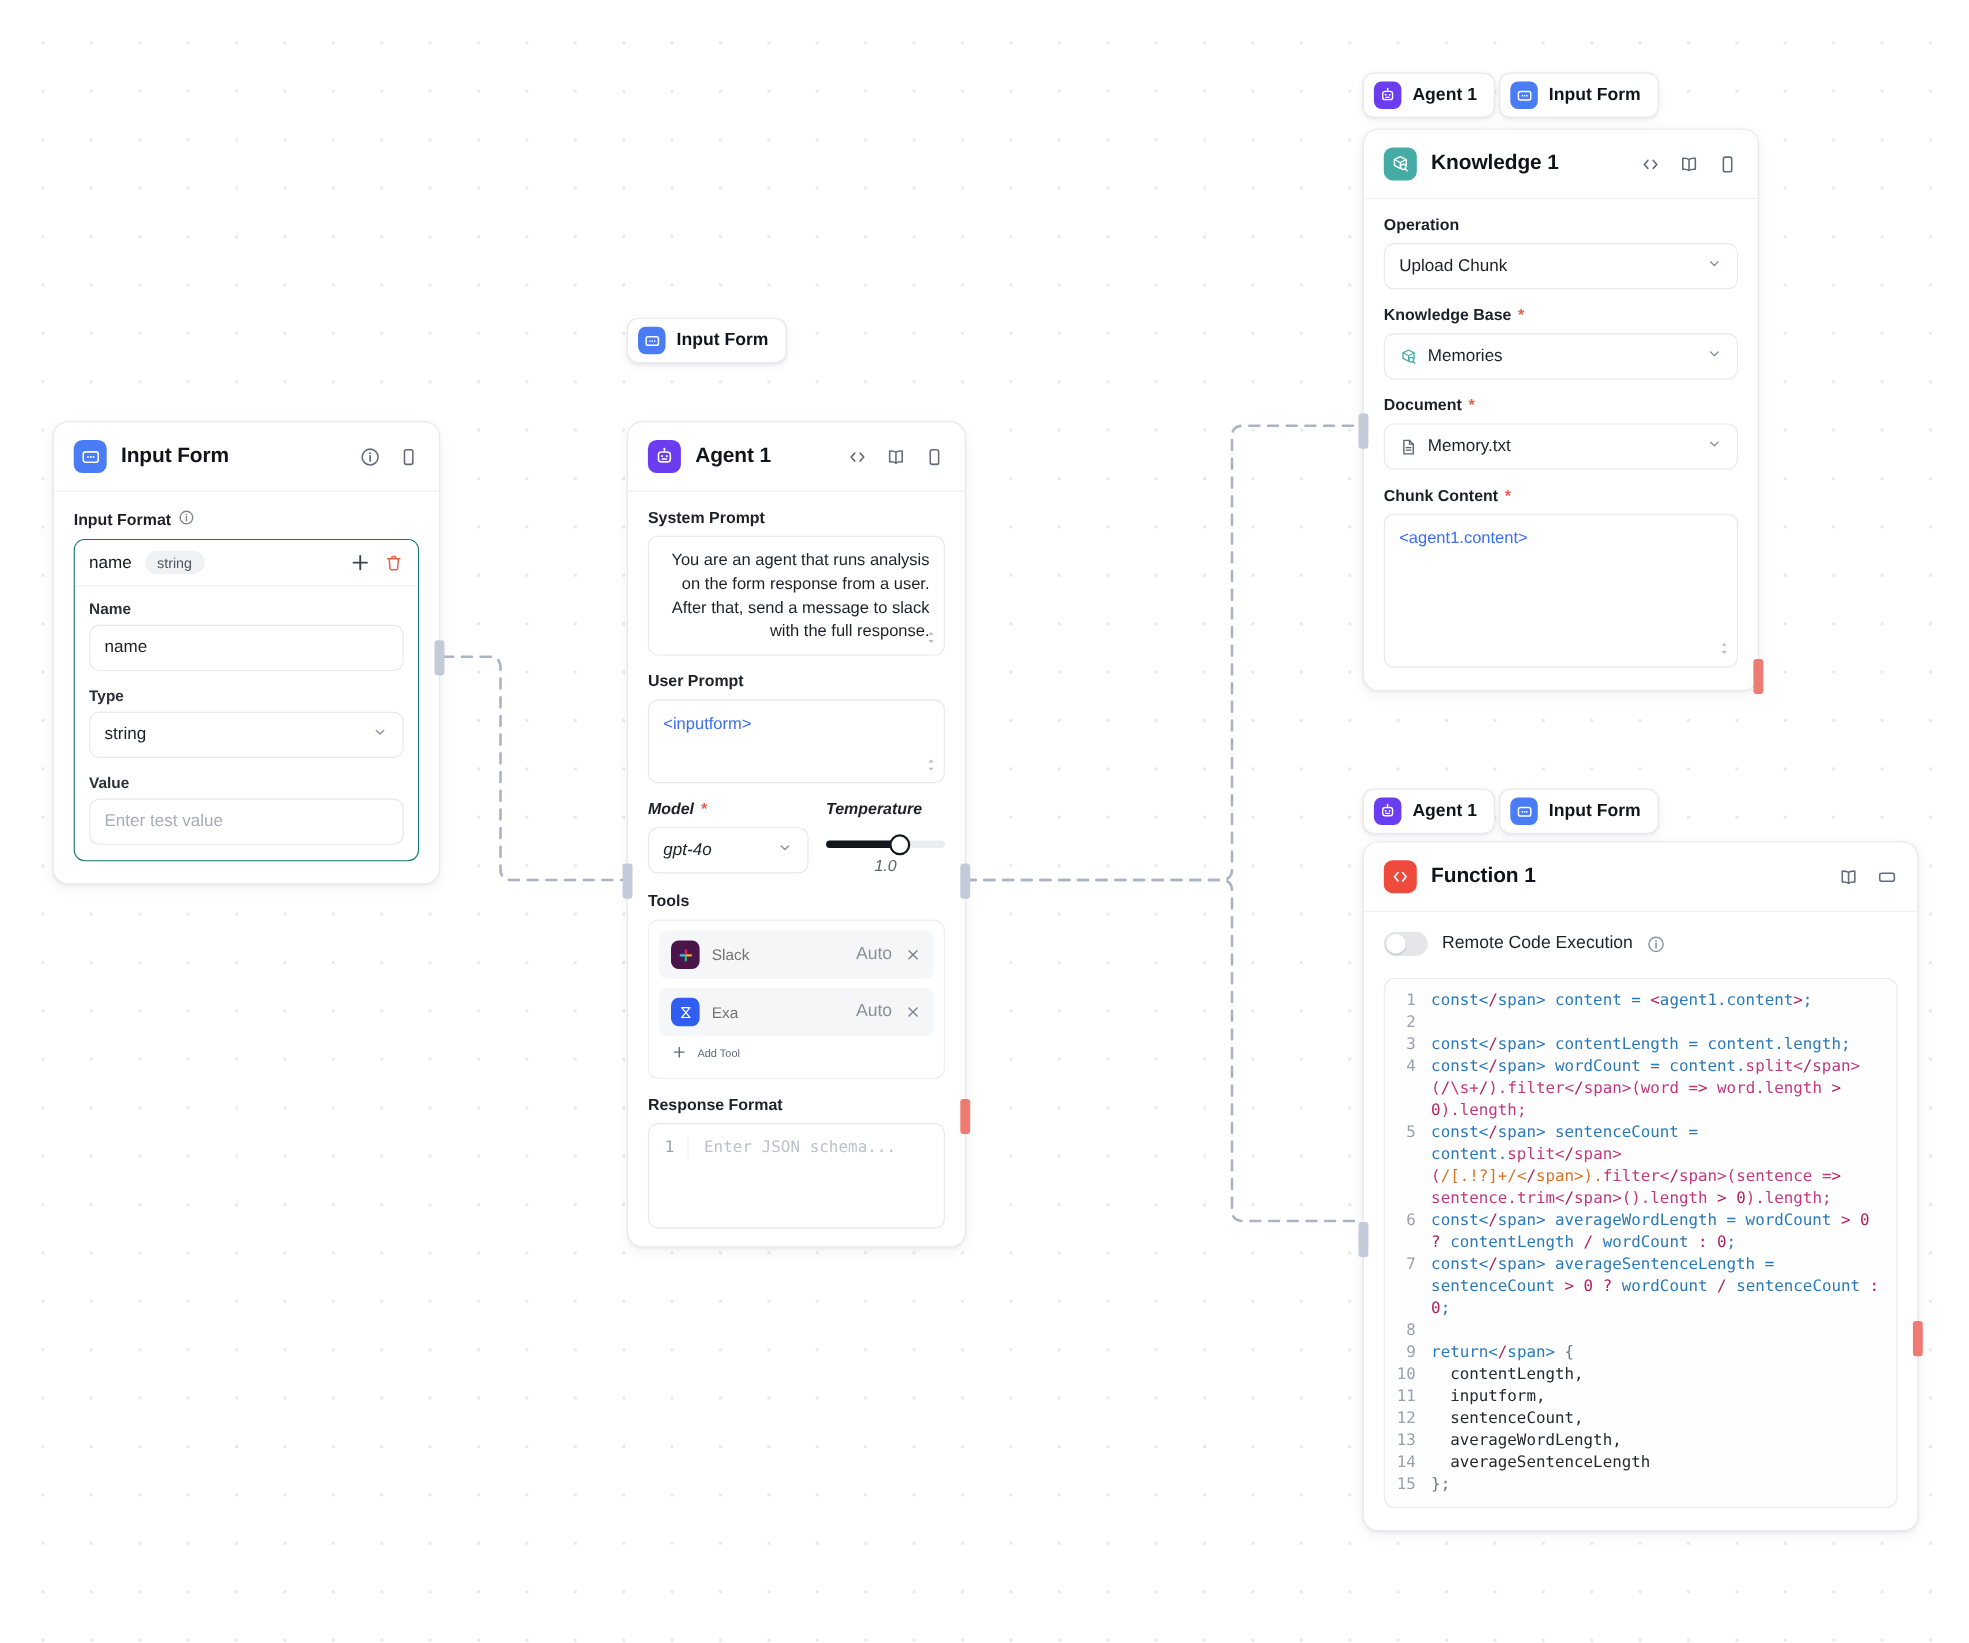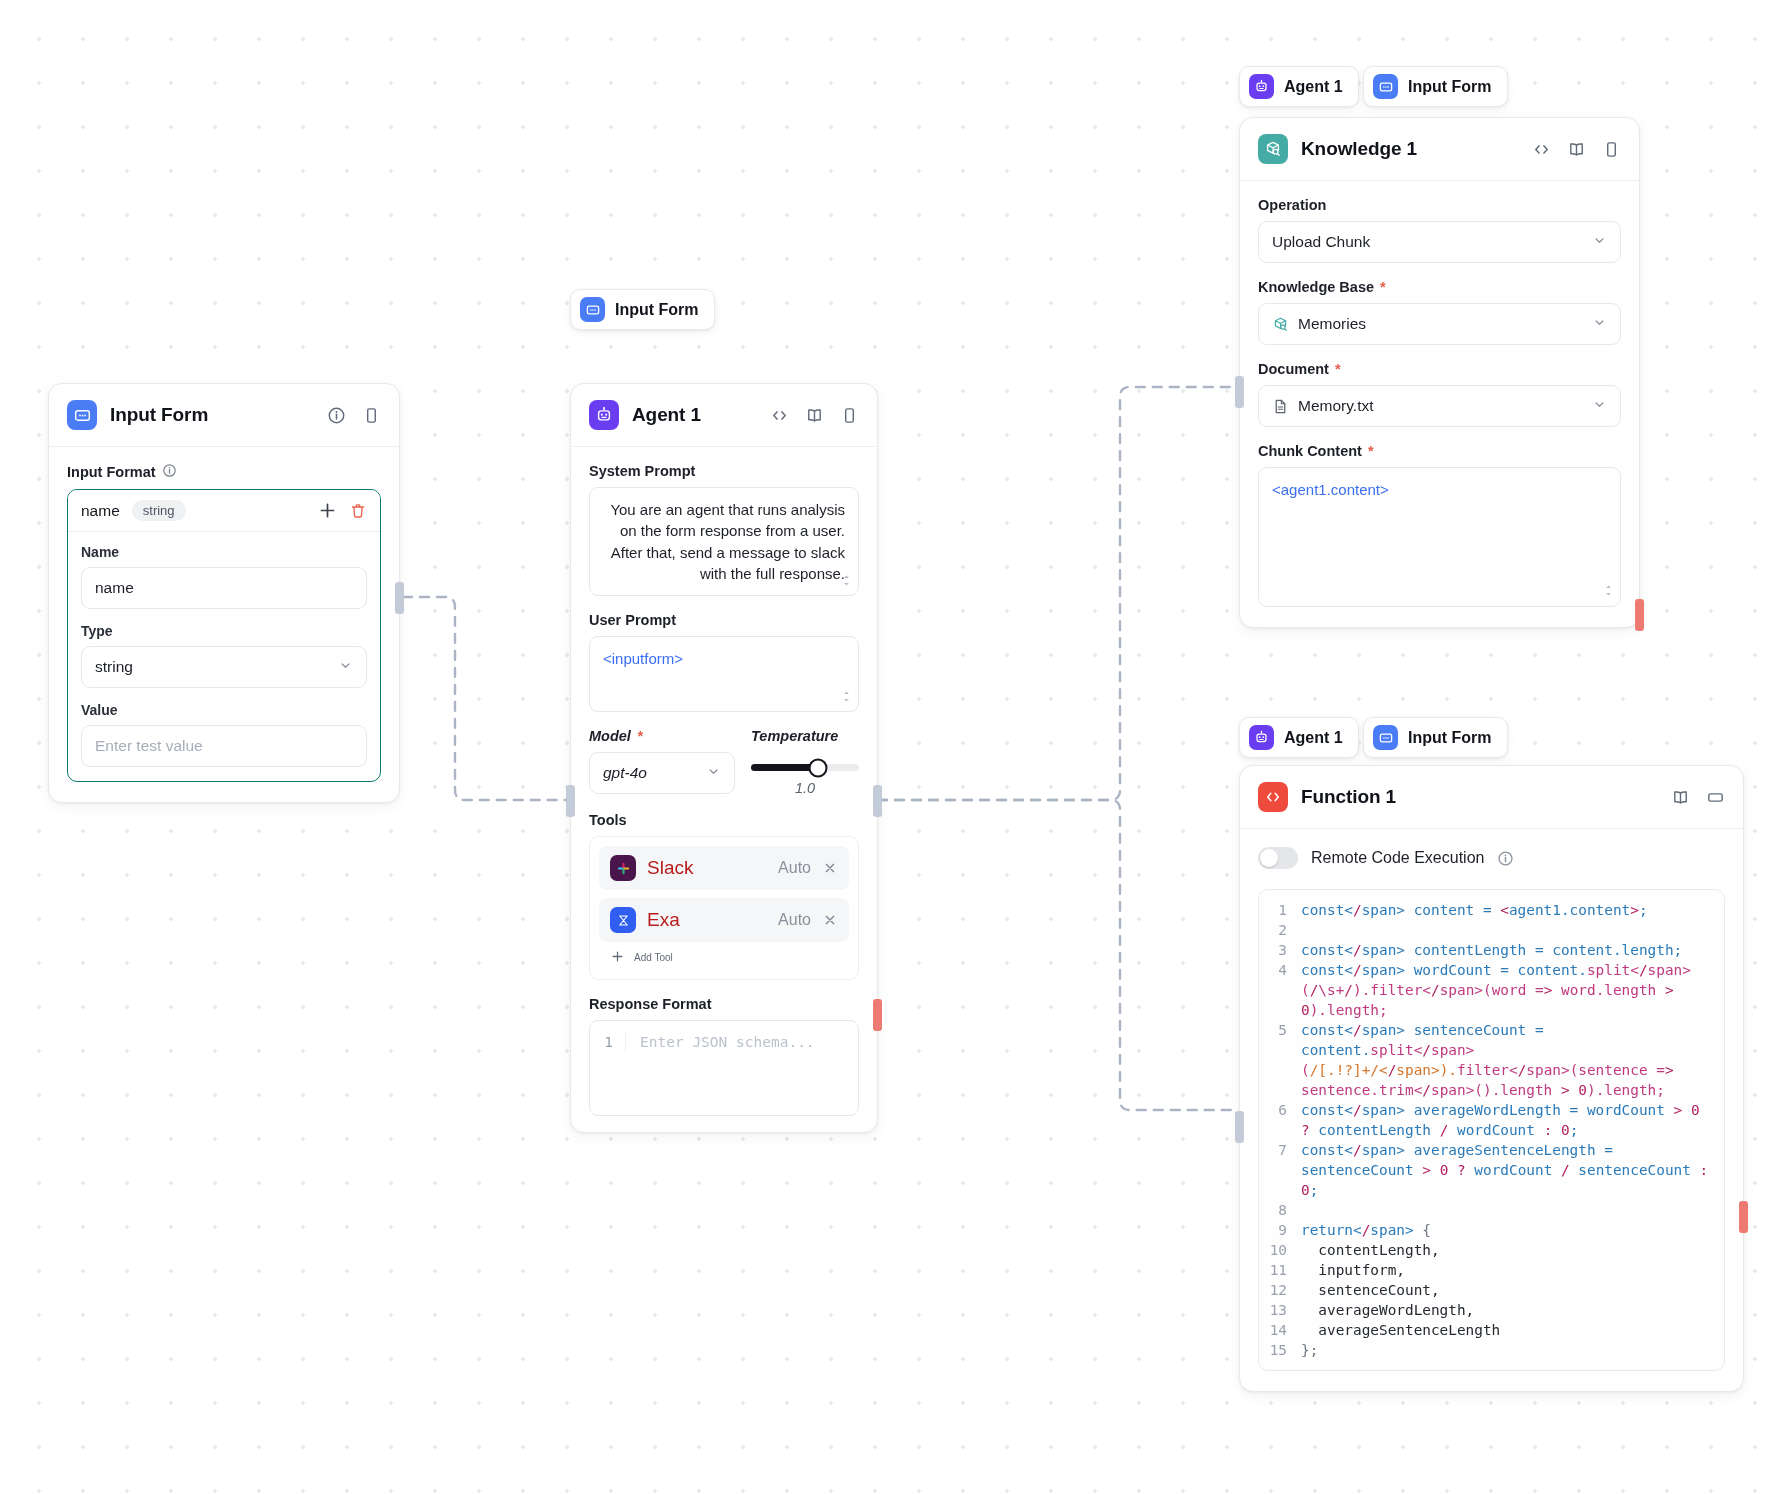--- a/index.html
+++ b/index.html
@@ -102,21 +102,21 @@
   .ic-btn { color: #3d434d; display: flex; }
   .ic-trash { color: #e8604c; }
   .subcard-body { padding: 12px 13px 14px; }
 
   
   .tools-box { border: 1px solid #eceef0; border-radius: 10px; padding: 9px; }
   .tool-row {
     display: flex; align-items: center; gap: 11px;
     background: #f5f6f7; border-radius: 8px; padding: 9px 11px; margin-bottom: 8px;
   }
-  .tool-name { font-size: 19px; color: #b91c1c; flex: 1; }
+  .tool-name { font-size: 14px; color: #737373; flex: 1; }
   .tool-auto { font-size: 16px; color: #8a919d; }
   .tool-x { color: #7b828d; display: flex; }
   .add-tool {
     display: flex; align-items: center; gap: 9px;
     padding: 7px 11px 4px; font-size: 10px; color: #636b7a;
   }
   .tool-ico { width: 26px; height: 26px; border-radius: 7px; display: flex; align-items: center; justify-content: center; flex: none; }
 
   
   .row2 { display: flex; gap: 16px; font-style: italic; }
@@ -414,21 +414,21 @@
       <svg width="14" height="14" viewBox="0 0 20 20">
           <rect x="2" y="4.5" width="16" height="11" rx="2.4" fill="none" stroke="#fff" stroke-width="1.9"></rect>
           <circle cx="7" cy="10" r="1.1" fill="#fff"></circle>
           <circle cx="10" cy="10" r="1.1" fill="#fff"></circle>
           <circle cx="13" cy="10" r="1.1" fill="#fff"></circle>
         </svg>
     </span>
     <span class="tag-label">Input Form</span>
   </div>
 
-  <div class="node" style="left:1239px; top:117px; width:401px;">
+  <div class="node" style="left:1239px; top:117px; width:360px;">
     <div class="node-head">
       <span class="badge-icon ico-knowledge">
         <svg width="18" height="18" viewBox="0 0 20 20">
             <path d="M10 2.6l6 3v6l-6 3-6-3v-6z" fill="none" stroke="#fff" stroke-width="1.5" stroke-linejoin="round"></path>
             <path d="M4 5.6l6 3 6-3M10 8.6v6" stroke="#fff" stroke-width="1.3" fill="none"></path>
             <circle cx="12.9" cy="13" r="2.6" fill="#44aca5" stroke="#fff" stroke-width="1.4"></circle>
             <path d="M14.9 15l1.9 1.9" stroke="#fff" stroke-width="1.5" stroke-linecap="round"></path>
           </svg>
       </span>
       <span class="node-title">Knowledge 1</span>

